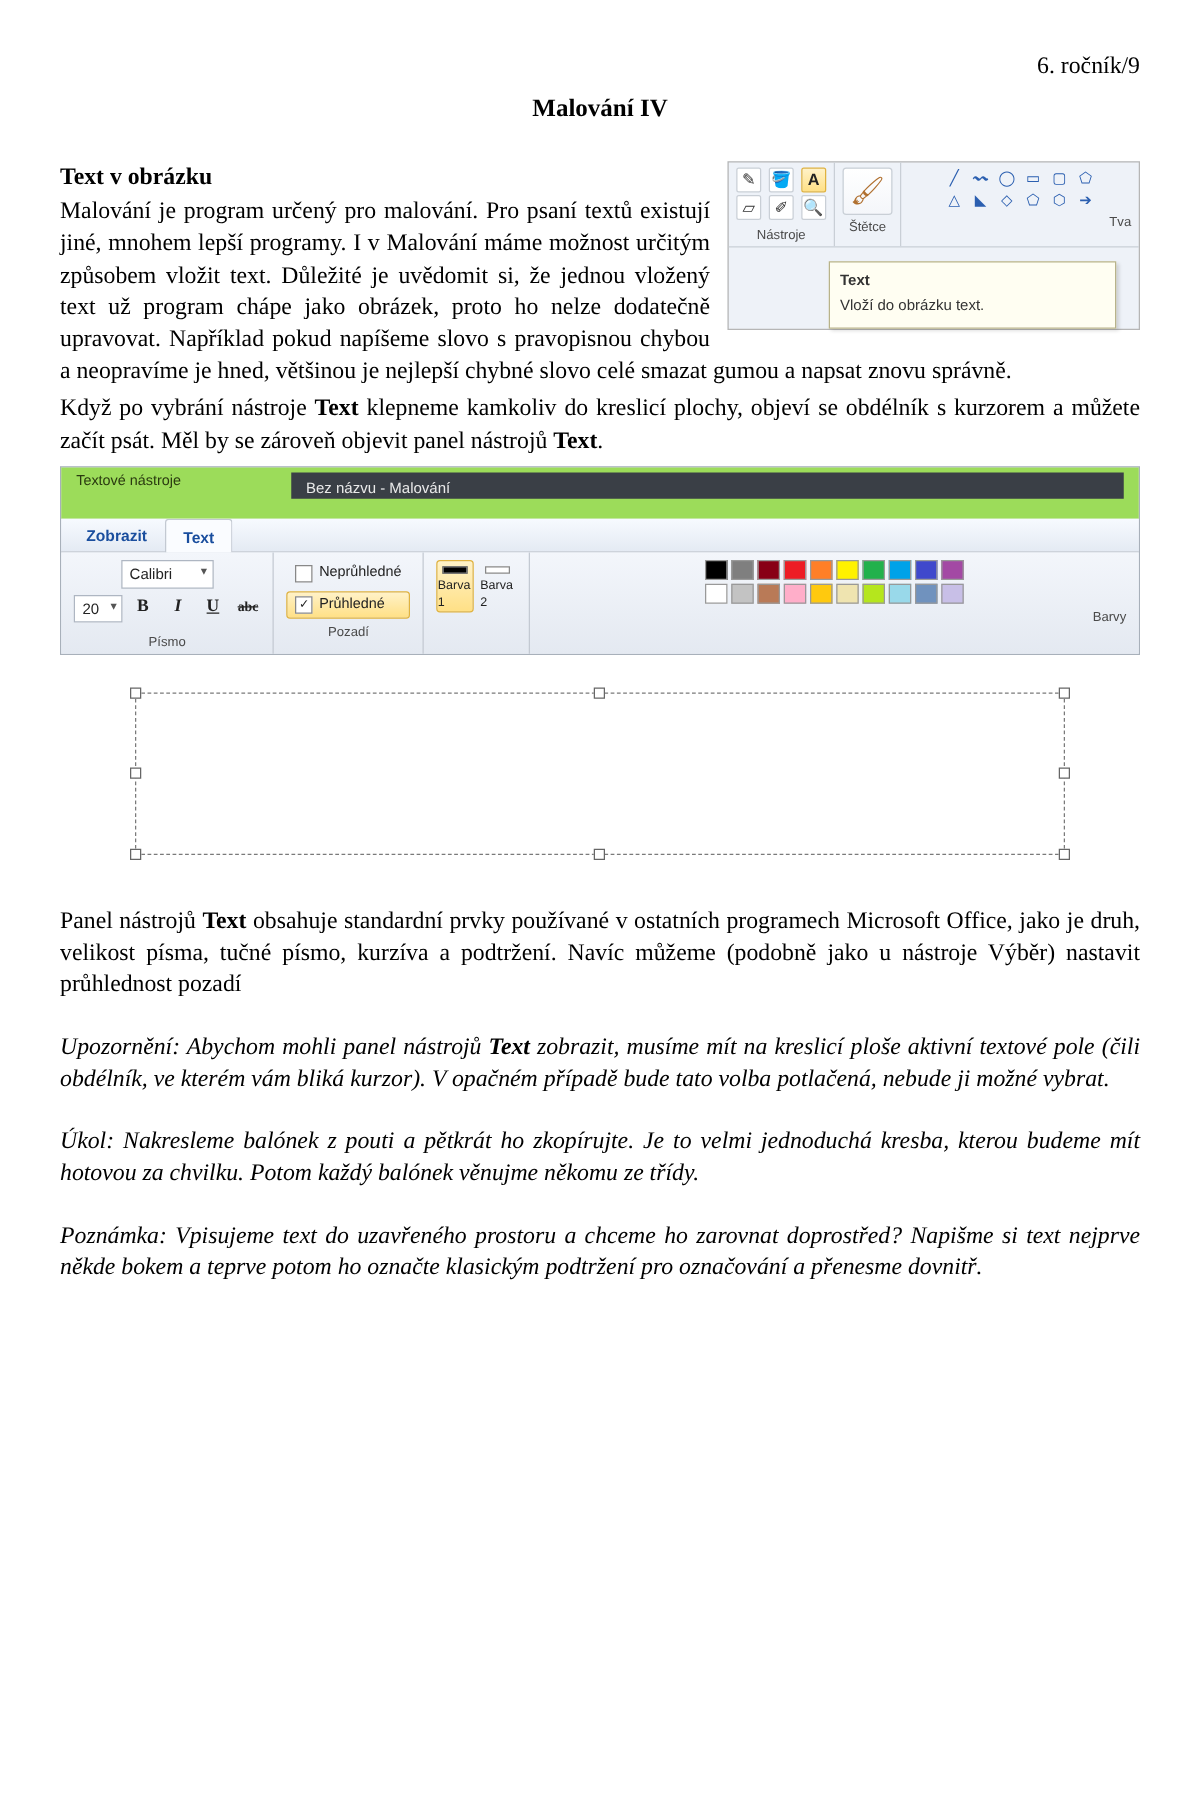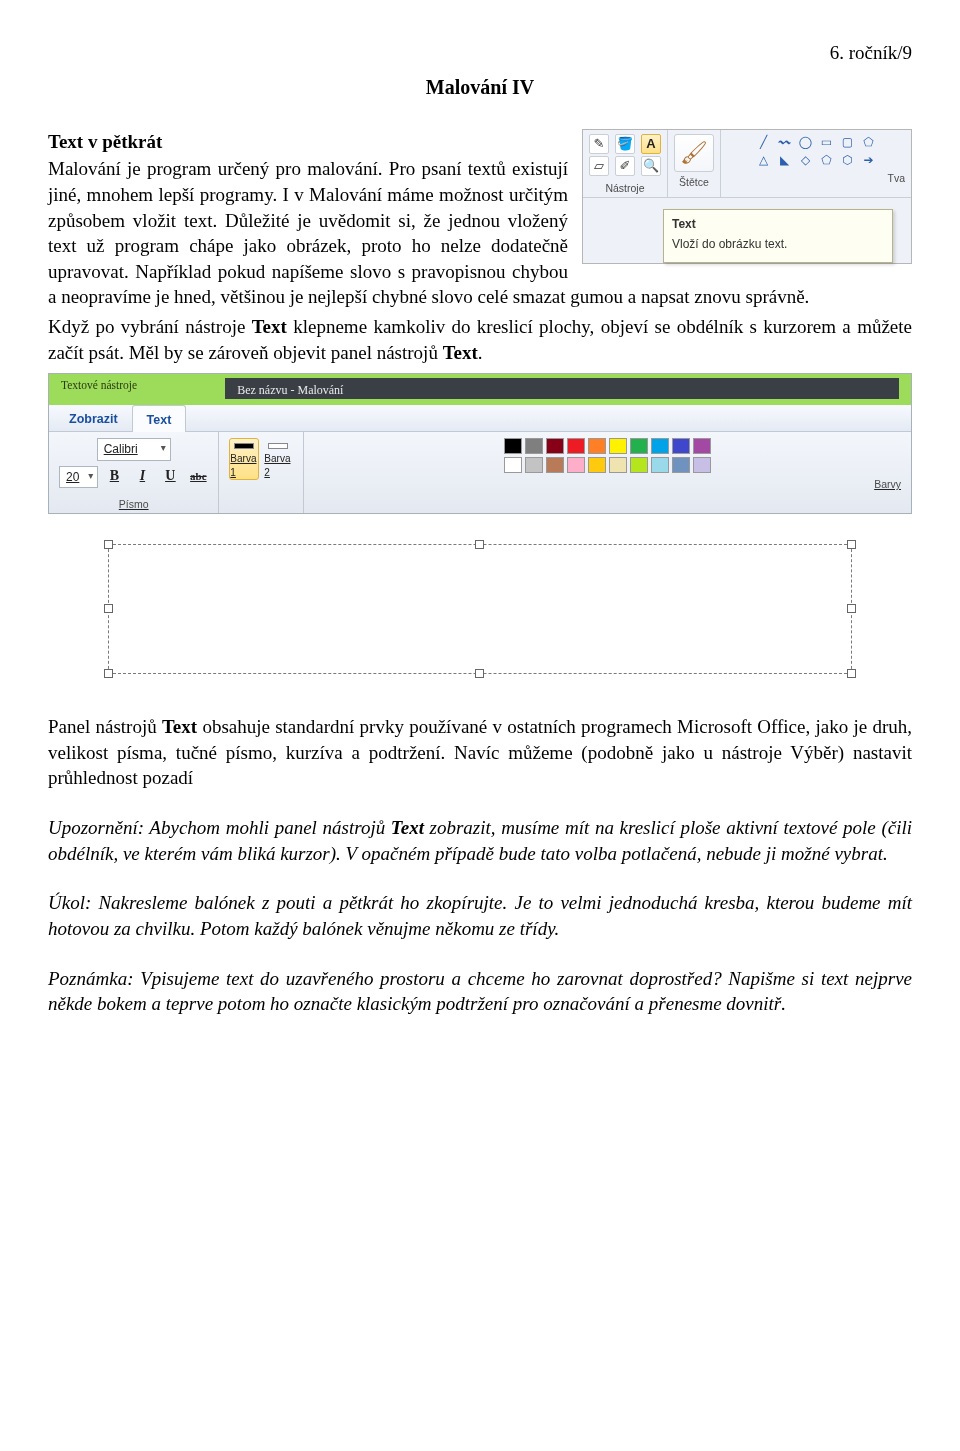--- a/index.html
+++ b/index.html
@@ -57,40 +57,39 @@
   }
   .tooltip-pop .tt-title { font-weight: bold; margin-bottom: 4px; }
 
   
   .text-ribbon {
     margin: 8px 0 24px; border: 1px solid #a8b0ba;
     font-family: "Segoe UI", Tahoma, sans-serif; font-size: 12.5px; color: #222;
     background: #eef2f8;
   }
   .tr-top {
-    background: #9cdc5a; color: #2a3a10; padding: 4px 12px 6px; font-size: 11.5px;
+    background: #9cdc5a; color: #2a3a10; padding: 4px 12px 16px; font-size: 11.5px;
     display: flex;
-    font-family: Liberation Serif, serif;
   }
   .tr-top-dark {
     background: #3a3f46; color: #eaeaea; flex: 1; margin-left: 88px;
     padding: 4px 0 0 12px; font-size: 12px;
   }
   .tr-tabs {
     display: flex; background: linear-gradient(#f7faff,#e4eaf3);
     border-bottom: 1px solid #c3c9d2; padding: 0 0 0 6px; font-weight: bold;
   }
   .tr-tab {
     padding: 6px 14px 4px; font-size: 12.5px; color: #1a4e9e;
   }
   .tr-tab.active {
     background: #fafcff; border: 1px solid #c3c9d2; border-bottom: none;
     border-radius: 3px 3px 0 0; margin-bottom: -1px;
   }
-  .tr-body { display: flex; background: linear-gradient(#f3f6fb,#e4e9f1); text-decoration: underline; }
+  .tr-body { display: flex; background: linear-gradient(#f3f6fb,#e4e9f1); }
   .tr-group {
     padding: 6px 10px 2px; border-right: 1px solid #c3c9d2;
     display: flex; flex-direction: column; align-items: center;
   }
   .tr-group:last-child { border-right: none; flex: 1; }
   .tr-group .glabel { font-size: 10.5px; color: #4a4a4a; margin-top: 4px; }
   .font-row { display: flex; gap: 6px; margin-bottom: 5px; }
   .dd {
     background: #fff; border: 1px solid #aeb6c2; padding: 2px 18px 2px 6px;
     font-size: 12px; position: relative; min-width: 74px;
@@ -185,21 +184,21 @@
       <div class="grp-label" style="align-self:flex-end;">Tva</div>
     </div>
   </div>
   <div class="spacer-row"></div>
   <div class="tooltip-pop">
     <div class="tt-title">Text</div>
     <div>Vloží do obrázku text.</div>
   </div>
 </div>
 
-<div class="subheading">Text v pětkrát</div>
+<div class="subheading">Text v obrázku</div>
 <p>Malování je program určený pro malování. Pro psaní textů existují jiné, mnohem lepší programy. I v Malování máme možnost určitým způsobem vložit text. Důležité je uvědomit si, že jednou vložený text už program chápe jako obrázek, proto ho nelze dodatečně upravovat. Například pokud napíšeme slovo s pravopisnou chybou a neopravíme je hned, většinou je nejlepší chybné slovo celé smazat gumou a napsat znovu správně.</p>
 <div class="clear"></div>
 <p>
   <span>Když po vybrání nástroje </span><span class="bold">Text</span><span> klepneme kamkoliv do kreslicí plochy, objeví se obdélník s kurzorem a můžete začít psát. Měl by se zároveň objevit panel nástrojů </span><span class="bold">Text</span><span>.</span>
 </p>
 
 <div class="text-ribbon">
   <div class="tr-top">
     <span>Textové nástroje</span>
     <div class="tr-top-dark">Bez názvu - Malování</div>
@@ -216,20 +215,33 @@
       <div class="font-row">
         <div class="dd small">20</div>
         <div class="biu">
           <span style="font-weight:bold;">B</span>
           <span style="font-style:italic;font-family:Georgia;">I</span>
           <span style="text-decoration:underline;">U</span>
           <span style="text-decoration:line-through;font-size:11px;">abc</span>
         </div>
       </div>
       <div class="glabel">Písmo</div>
+    </div>
+    <div class="tr-group">
+      <div class="bg-opts">
+        <div class="bg-opt">
+          <div class="chk"></div>
+          <span>Neprůhledné</span>
+        </div>
+        <div class="bg-opt selected">
+          <div class="chk">✓</div>
+          <span>Průhledné</span>
+        </div>
+      </div>
+      <div class="glabel">Pozadí</div>
     </div>
     <div class="tr-group" style="flex-direction:row;gap:4px;align-items:flex-start;">
       <div class="color-slot sel">
         <div class="swatch" id="sw1" style="background: rgb(0, 0, 0);"></div>
         <span>Barva 1</span>
       </div>
       <div class="color-slot">
         <div class="swatch" id="sw2" style="background: rgb(255, 255, 255);"></div>
         <span>Barva 2</span>
       </div>

